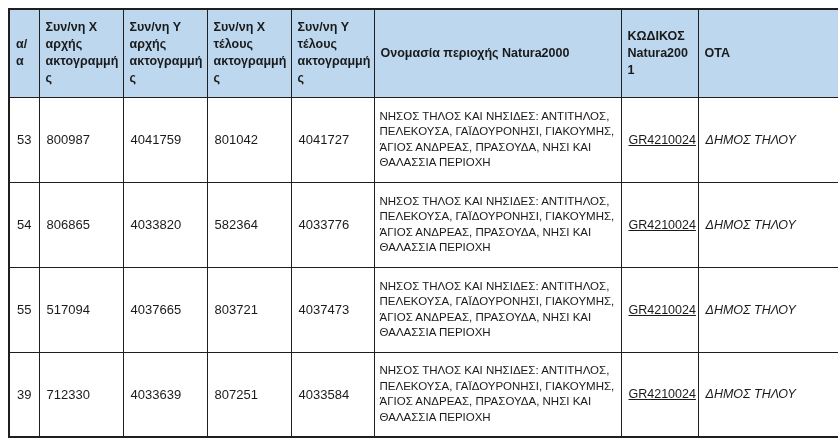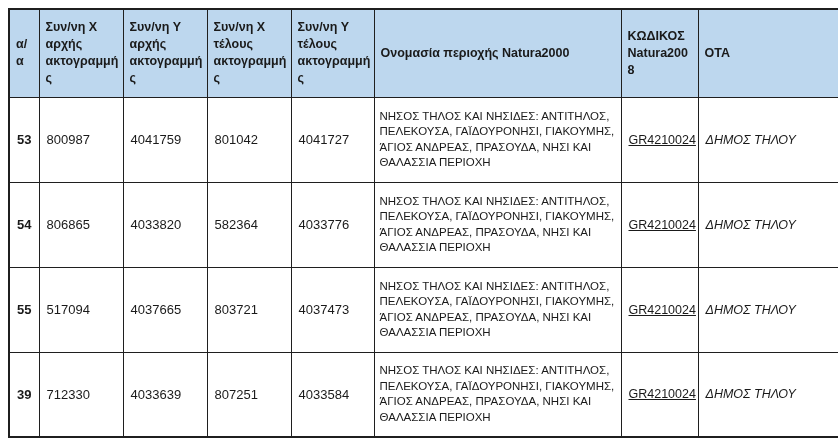--- a/index.html
+++ b/index.html
@@ -52,21 +52,21 @@
     line-height: 17px;
     padding: 4px 6px;
     white-space: pre-line;
   }
   td {
     font-size: 13px;
     padding: 4px 7px;
     background: #ffffff;
   }
   td.idx {
-    font-weight: bold;
+    font-weight: normal;
   }
   td.name {
     font-size: 11.5px;
     line-height: 15.5px;
     padding: 4px 5px;
   }
   td.code { font-size: 12.5px; text-decoration: underline; }
   td.ota  { font-size: 12.5px; font-style: italic; }
 </style>
 </head>
@@ -100,21 +100,21 @@
 τέλους
 ακτογραμμή
 ς</th>
           <th>Συν/νη Y
 τέλους
 ακτογραμμή
 ς</th>
           <th>Ονομασία περιοχής Natura2000</th>
           <th>ΚΩΔΙΚΟΣ
 Natura200
-8</th>
+1</th>
           <th>ΟΤΑ</th>
         </tr>
       </thead>
       <tbody>
         <tr>
           <td class="idx">53</td>
           <td class="num">800987</td>
           <td class="num">4041759</td>
           <td class="num">801042</td>
           <td class="num">4041727</td>

